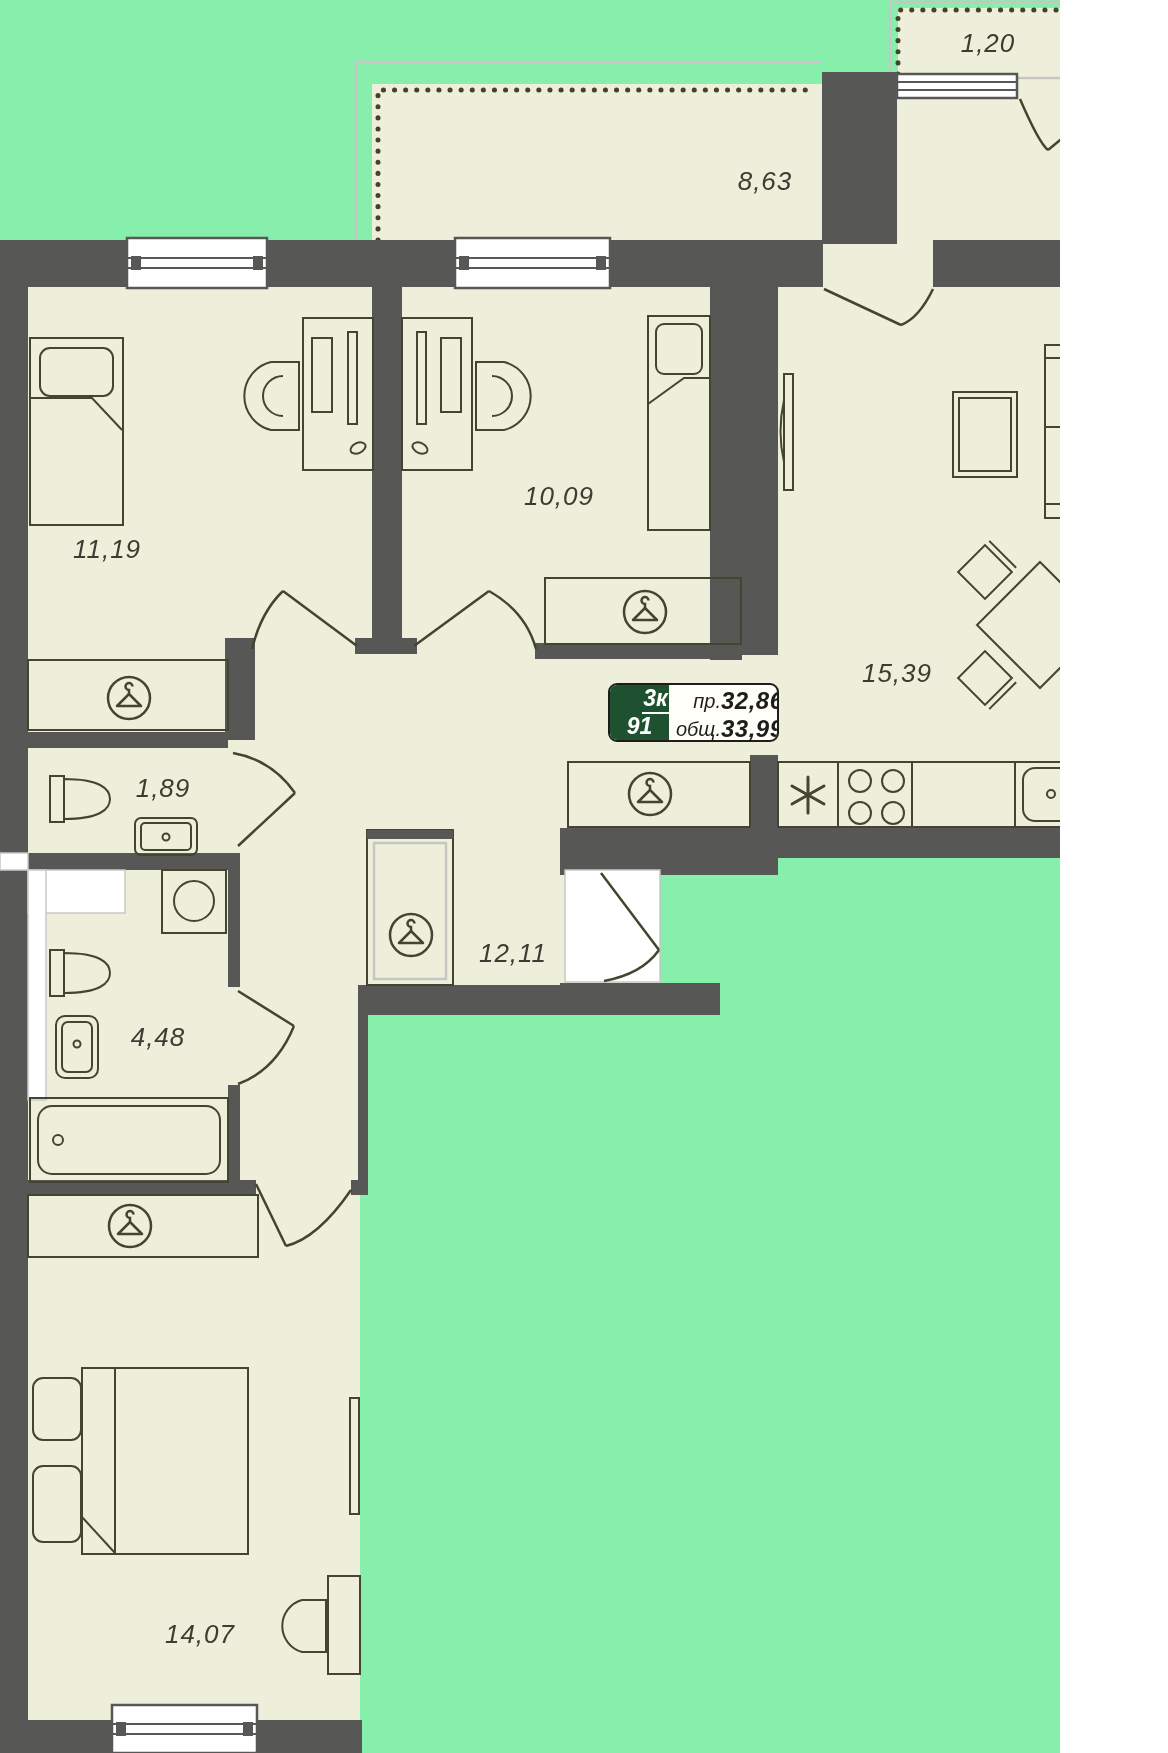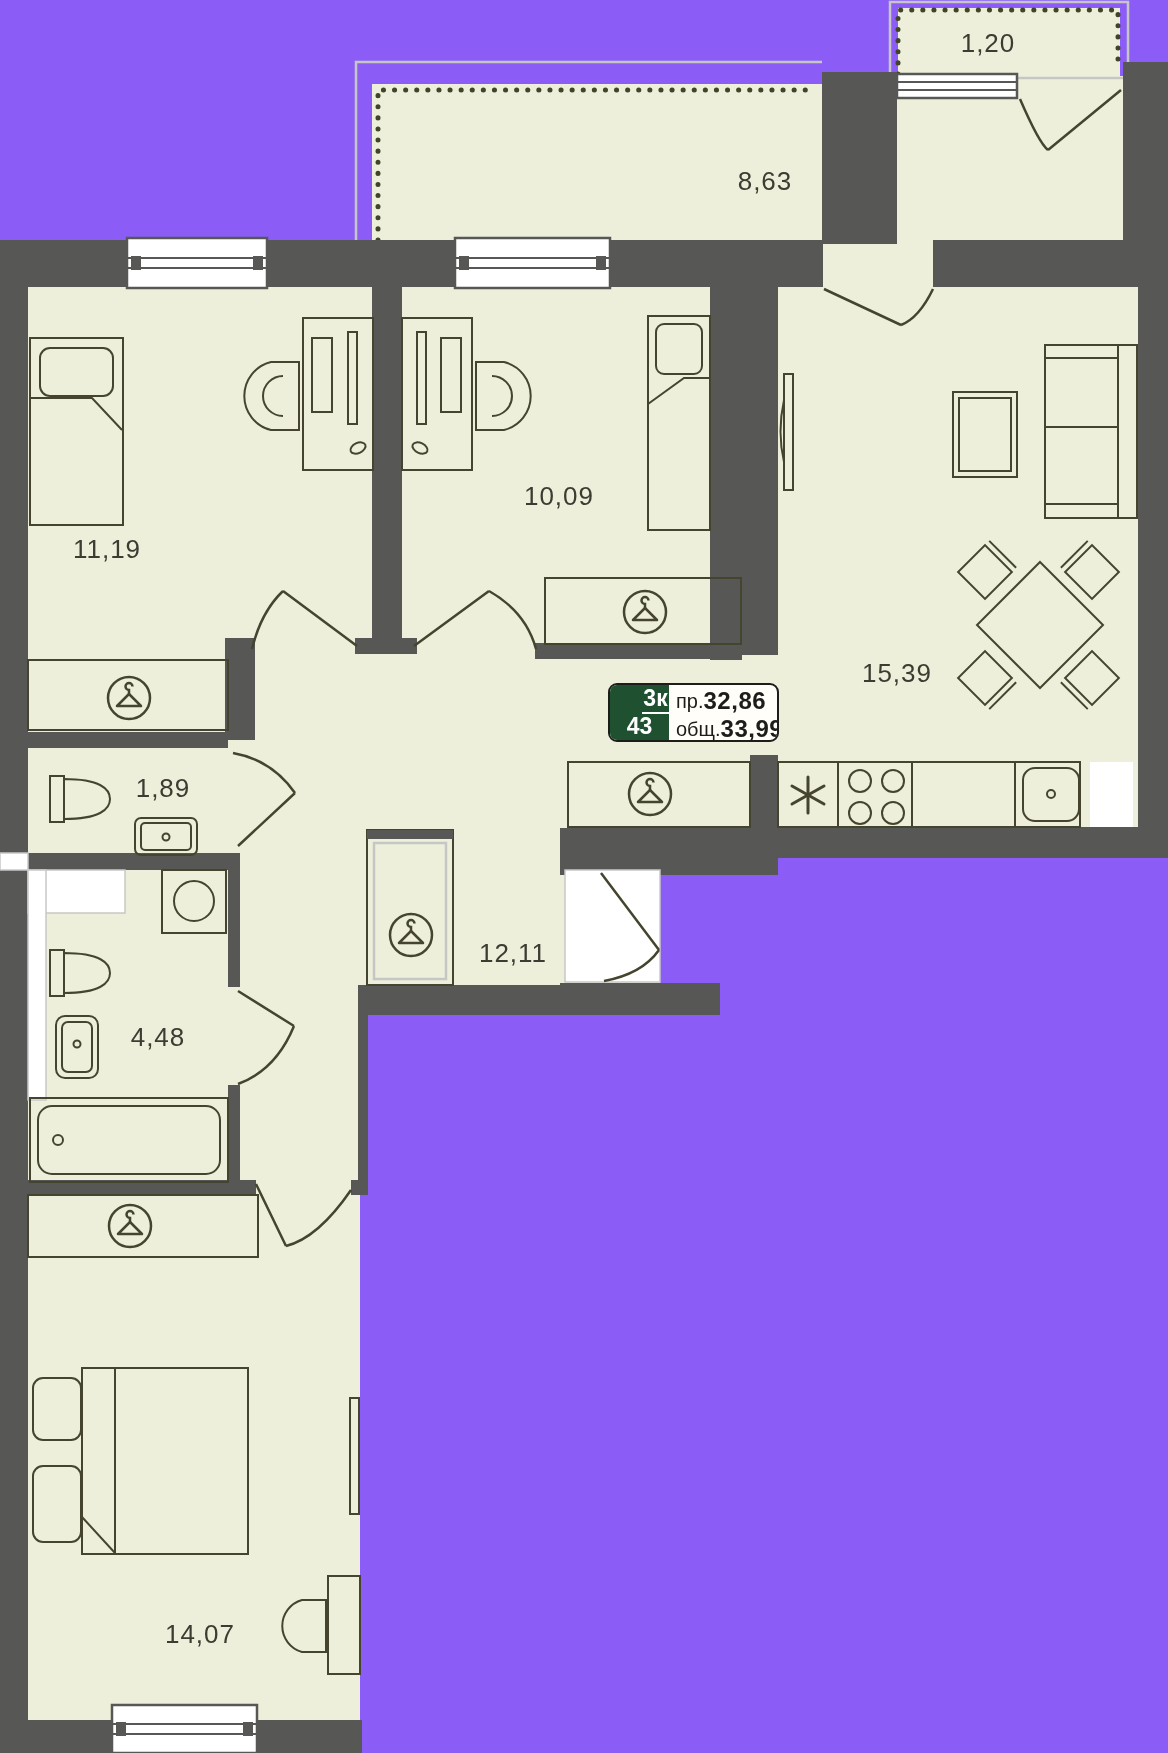--- a/index.html
+++ b/index.html
@@ -1,37 +1,37 @@
 <!DOCTYPE html>
 <html><head>
 <meta charset="utf-8">
 <style>
   html,body{margin:0;padding:0;background:#ffffff;}
-  .stage{position:relative;width:1168px;height:1753px;background:#8b5cf6;overflow:hidden;
-         font-family:"Liberation Sans",sans-serif;}
+  .stage{position:relative;width:1060px;height:1753px;background:#86efac;overflow:hidden;
+         font-family:"Liberation Sans",sans-serif;font-style:italic;}
   svg text{font-family:"Liberation Sans",sans-serif;font-size:26px;fill:#3c3c32;letter-spacing:1px;}
   .wall{fill:#575756;stroke:none;}
   .floor{fill:#edefda;stroke:none;}
   .fur{fill:none;stroke:#45452f;stroke-width:2;}
   .door{fill:none;stroke:#45452f;stroke-width:2.5;}
   .win{fill:#ffffff;stroke:#575756;stroke-width:2.5;}
   .winline{stroke:#575756;stroke-width:2;}
   .dots{fill:none;stroke:#3f4526;stroke-width:5;stroke-dasharray:0.1 11;stroke-linecap:round;}
   .thin{fill:none;stroke:#c6c6c5;stroke-width:2.5;}
   .white{fill:#ffffff;stroke:#c8c8c7;stroke-width:1.5;}
 
   .badge{position:absolute;left:608px;top:683px;width:171px;height:59px;display:flex;
          border:2px solid #1d1d1b;border-radius:9px;overflow:hidden;background:#fffef8;
          box-sizing:border-box;}
   .badge-green{width:59px;background:#1f5130;color:#ffffff;display:flex;flex-direction:column;flex:none;}
   .badge-green .cell{flex:1;display:flex;align-items:center;justify-content:center;
          font-weight:bold;font-size:23px;line-height:1;}
   .badge-green .cell.top{border-bottom:2px solid #ffffff;margin-left:32px;}
   .badge-white{flex:1;display:flex;flex-direction:column;padding:2px 8px 2px 7px;}
-  .badge-row{flex:1;display:flex;align-items:center;justify-content:flex-start;color:#1d1d1b;}
+  .badge-row{flex:1;display:flex;align-items:center;justify-content:flex-end;color:#1d1d1b;}
   .badge-row .lbl{font-size:20px;}
   .badge-row .val{font-size:24px;font-weight:bold;letter-spacing:0.5px;}
 </style>
 </head>
 <body>
 
 <div class="stage">
 <svg width="1168" height="1753" viewBox="0 0 1168 1753">
   <defs>
     <g id="hanger">
@@ -280,21 +280,21 @@
     <text x="158" y="1046" text-anchor="middle">4,48</text>
     <text x="513" y="962" text-anchor="middle">12,11</text>
     <text x="200" y="1643" text-anchor="middle">14,07</text>
   </g>
 </svg>
 
 
 <div class="badge">
   <div class="badge-green">
     <div class="cell top">3к</div>
-    <div class="cell">43</div>
+    <div class="cell">91</div>
   </div>
   <div class="badge-white">
     <div class="badge-row">
       <span class="lbl">пр.</span>
       <span class="val">32,86</span>
     </div>
     <div class="badge-row">
       <span class="lbl">общ.</span>
       <span class="val">33,99</span>
     </div>

